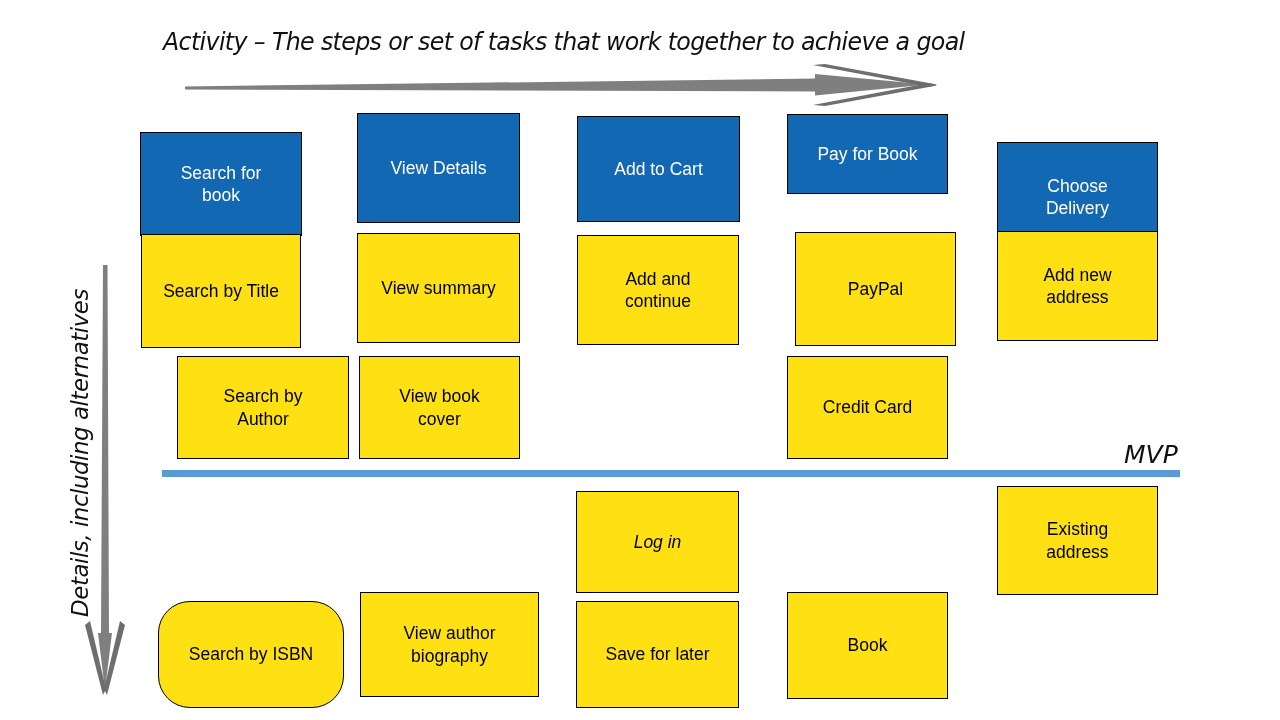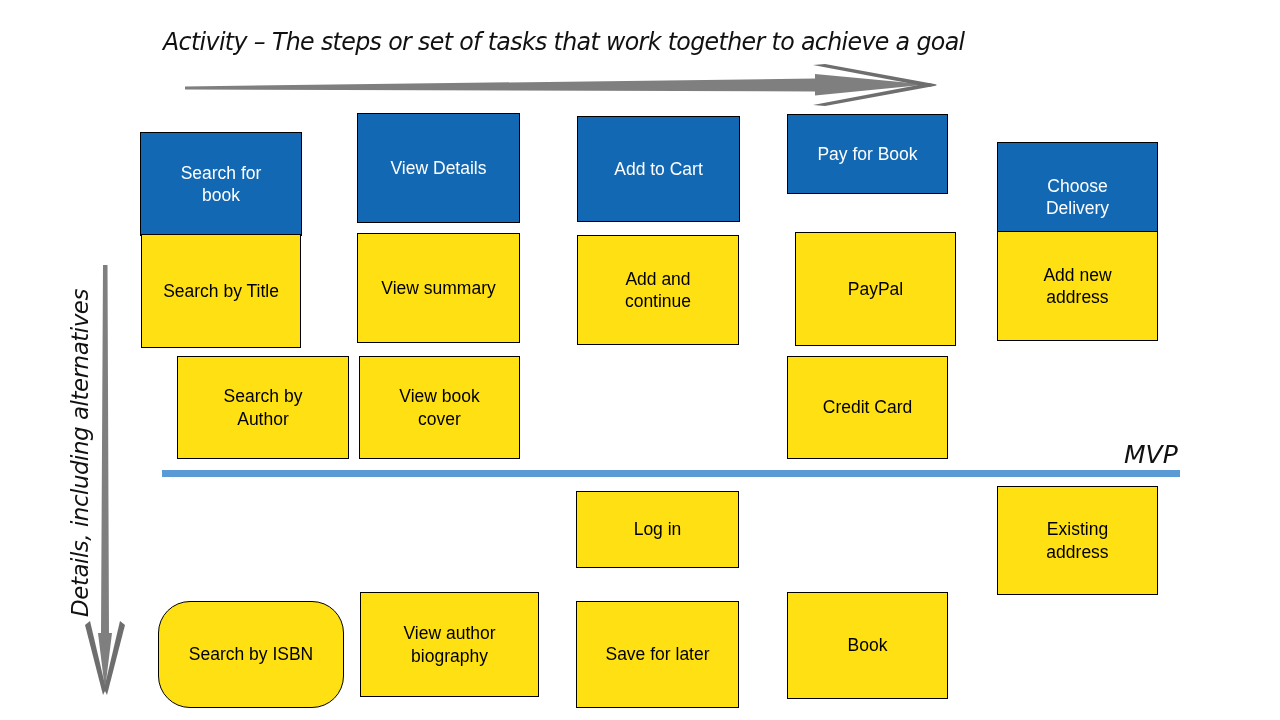--- a/index.html
+++ b/index.html
@@ -152,21 +152,21 @@
       <div class="card yellow" style="left: 577px; top: 235px; width: 162px; height: 110px;">Add and
 continue</div>
       <div class="card yellow" style="left: 787px; top: 232px; width: 161px; height: 114px; margin-left: 8px;">PayPal</div>
       <div class="card yellow" style="left: 997px; top: 231px; width: 161px; height: 110px;">Add new
 address</div>
       <div class="card yellow" style="left: 141px; top: 356px; width: 172px; height: 103px; margin-left: 36px;">Search by
 Author</div>
       <div class="card yellow" style="left: 359px; top: 356px; width: 161px; height: 103px;">View book
 cover</div>
       <div class="card yellow" style="left: 787px; top: 356px; width: 161px; height: 103px;">Credit  Card</div>
-      <div class="card yellow" style="left: 576px; top: 491px; width: 163px; height: 77px;">Log in</div>
+      <div class="card yellow" style="left: 576px; top: 491px; width: 163px; height: 102px; font-style: italic;">Log in</div>
       <div class="card yellow" style="left: 997px; top: 486px; width: 161px; height: 109px;">Existing
 address</div>
       <div class="card yellow" style="left: 158px; top: 601px; width: 186px; height: 107px; border-radius: 32px;">Search by ISBN</div>
       <div class="card yellow" style="left: 360px; top: 592px; width: 179px; height: 105px;">View author
 biography</div>
       <div class="card yellow" style="left: 576px; top: 601px; width: 163px; height: 107px; text-align: center;">Save for later</div>
       <div class="card yellow" style="left: 787px; top: 592px; width: 161px; height: 107px;">Book</div>
     </div>
 
 </div>

